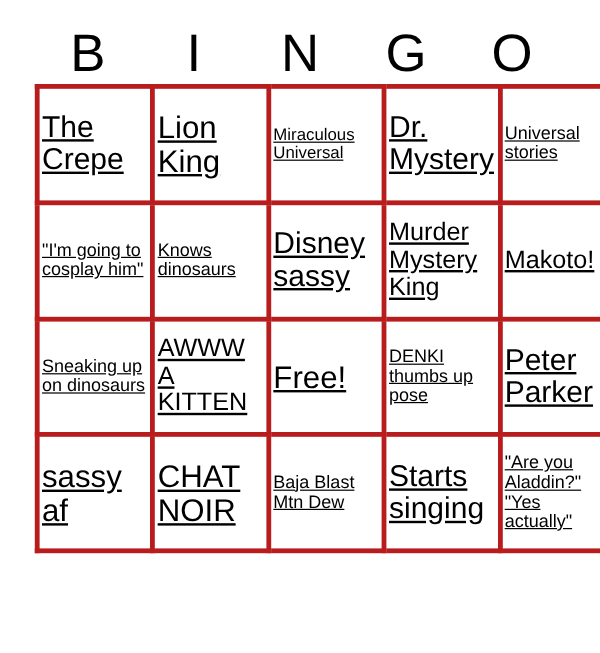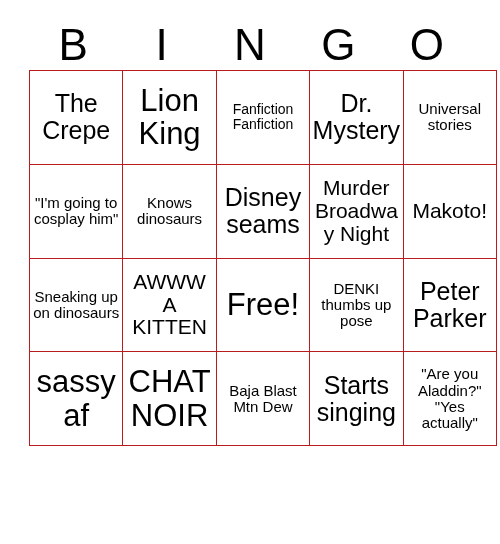--- a/index.html
+++ b/index.html
@@ -48,33 +48,34 @@
     border-collapse: collapse;
     table-layout: fixed;
     border-top: 1px solid #808080;
     border-left: 1px solid #808080;
     border-right: 1px solid #808080;
     border-bottom: 1px solid #808080;
   }
   .bingo-grid td {
     width: 88.4px;
     height: 90.8px;
-    border: 1px solid #b91c1c;
-    text-align: center;
+    border: 4px solid #b91c1c;
+    text-align: left;
     vertical-align: middle;
     padding: 1px 2px;
     overflow: hidden;
     color: #000000;
     font-family: "Liberation Sans", sans-serif;
     line-height: 1.08;
     word-wrap: break-word;
+    text-decoration: underline;
   }
 
   
-  .sz-xxl { font-size: 31px; line-height: 1.06; }
+  .sz-xxl { font-size: 26px; line-height: 1.06; }
   .sz-xl  { font-size: 25px; line-height: 1.06; }
   .sz-l   { font-size: 21px; line-height: 1.08; }
   .sz-m   { font-size: 15px; line-height: 1.10; }
   .sz-s   { font-size: 14px; line-height: 1.14; }
 
   .cell-text { display: block; }
 </style>
 </head>
 <body>
 
@@ -91,41 +92,41 @@
   <table class="bingo-grid">
     <tbody>
       <tr>
         <td class="sz-xl">
             <span class="cell-text">The Crepe</span>
           </td>
         <td class="sz-xxl">
             <span class="cell-text">Lion King</span>
           </td>
         <td class="sz-s">
-            <span class="cell-text">Fanfiction Fanfiction</span>
+            <span class="cell-text">Miraculous Universal</span>
           </td>
         <td class="sz-xl">
             <span class="cell-text">Dr. Mystery</span>
           </td>
         <td class="sz-m">
             <span class="cell-text">Universal stories</span>
           </td>
       </tr>
       <tr>
         <td class="sz-m">
             <span class="cell-text">"I'm going to cosplay him"</span>
           </td>
         <td class="sz-m">
             <span class="cell-text">Knows dinosaurs</span>
           </td>
         <td class="sz-xl">
-            <span class="cell-text">Disney seams</span>
+            <span class="cell-text">Disney sassy</span>
           </td>
         <td class="sz-l">
-            <span class="cell-text">Murder Broadway Night</span>
+            <span class="cell-text">Murder Mystery King</span>
           </td>
         <td class="sz-l">
             <span class="cell-text">Makoto!</span>
           </td>
       </tr>
       <tr>
         <td class="sz-m">
             <span class="cell-text">Sneaking up on dinosaurs</span>
           </td>
         <td class="sz-l">

